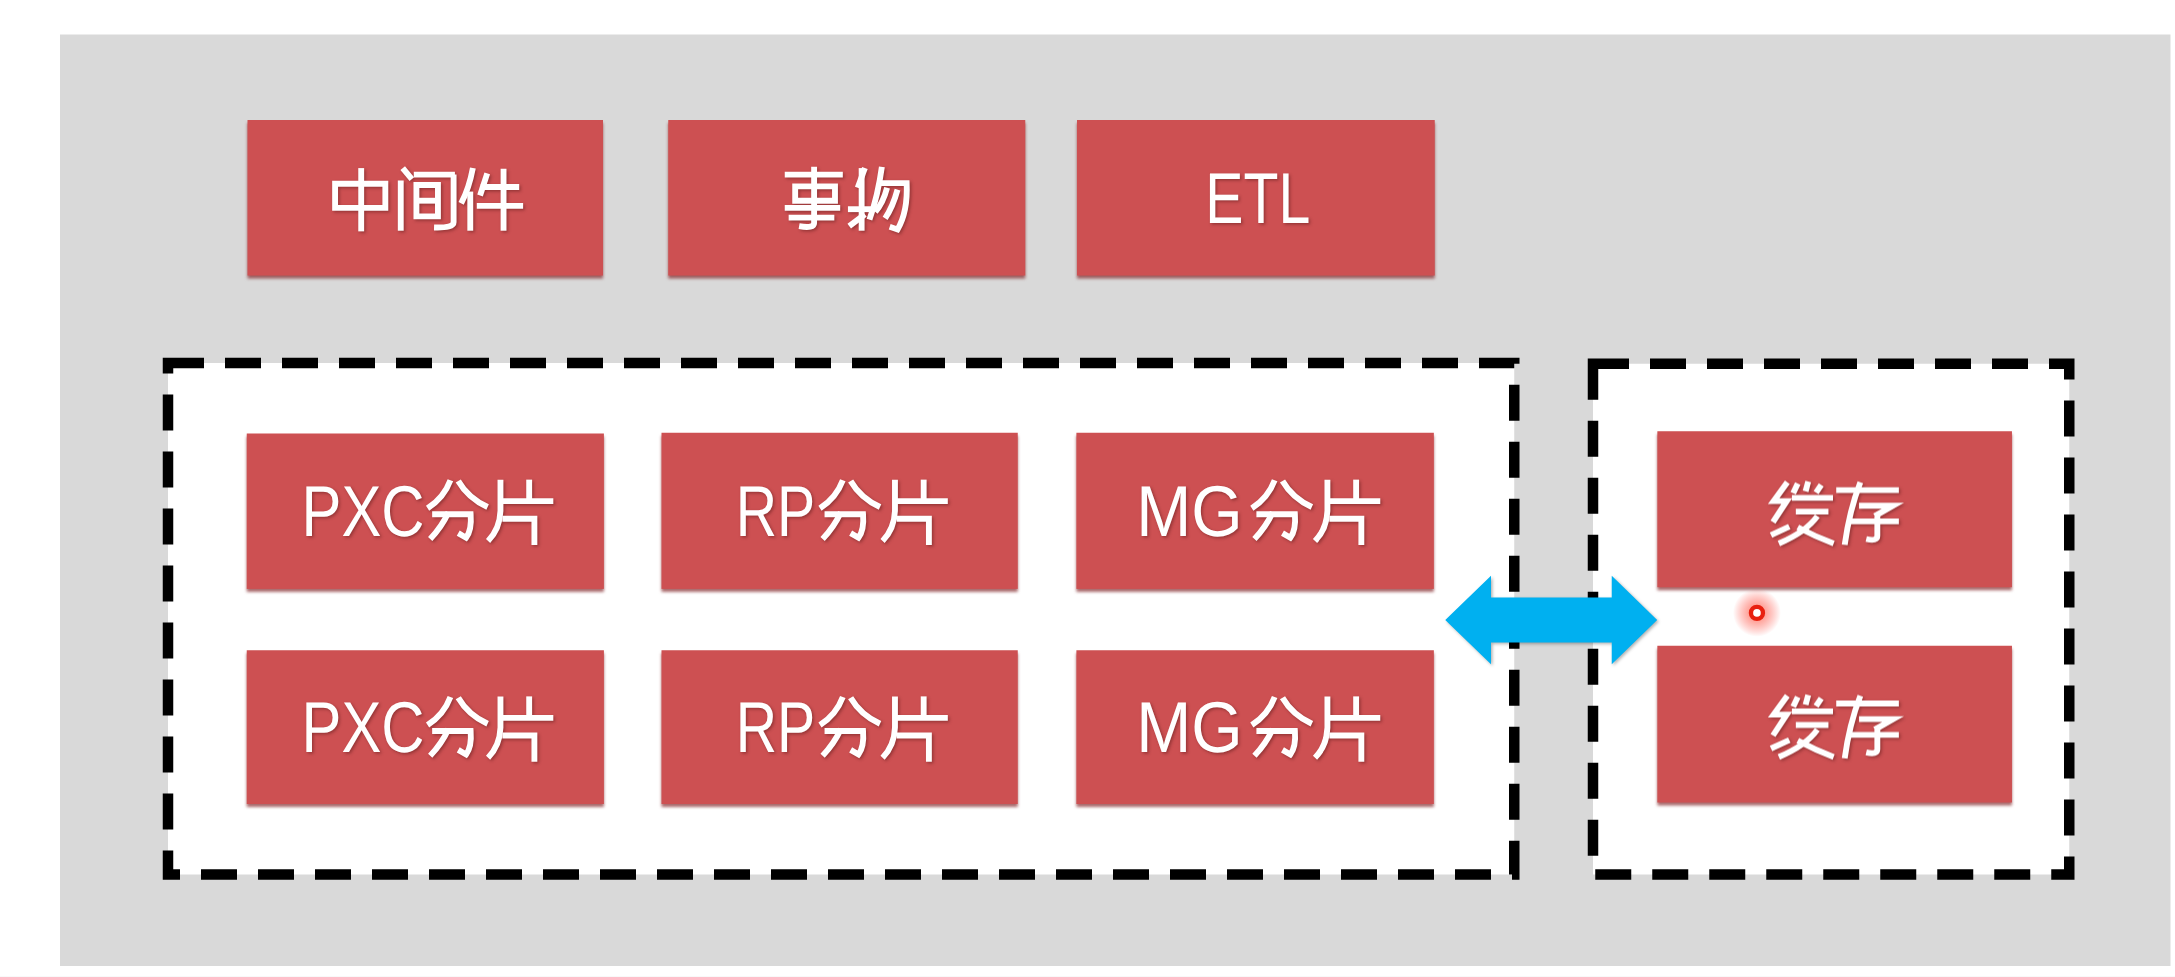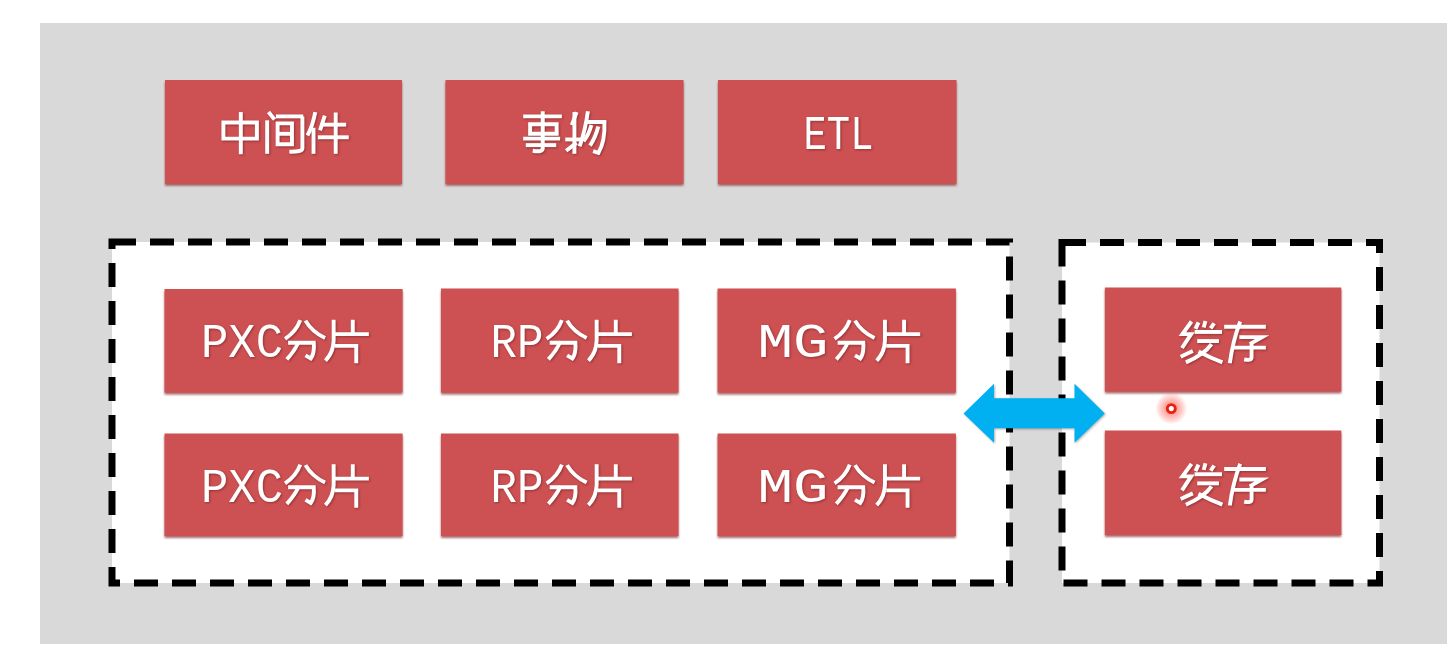--- a/index.html
+++ b/index.html
@@ -1,16 +1,16 @@
 <!DOCTYPE html>
 <html><head>
 <meta charset="utf-8">
 <style>
 html,body{margin:0;padding:0;background:#ffffff;}
-#stage{position:relative;width:1450px;height:651px;overflow:hidden;background:#ffffff;font-family:Liberation Mono, monospace;}
+#stage{position:relative;width:1450px;height:651px;overflow:hidden;background:#ffffff;font-family:Liberation Sans, sans-serif;}
 </style>
 </head>
 <body>
 <div id="stage">
 <svg width="1450" height="651" viewBox="0 0 1450 651">
 <defs>
 <g id="gZhong" fill="none" stroke="currentColor" stroke-width="9">
   <path d="M50 3 V100"></path>
   <path d="M10 27 H87 V64 H10 Z"></path>
 </g>

